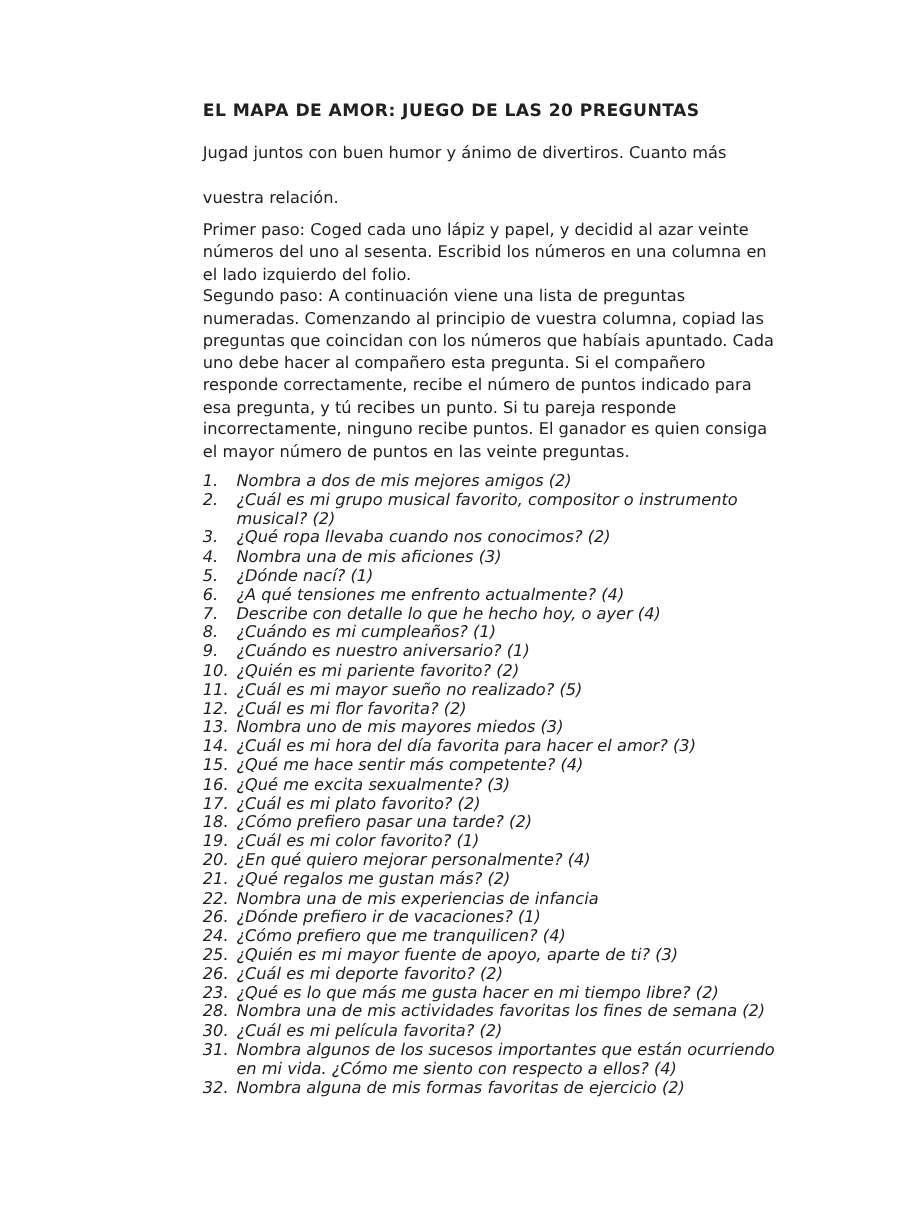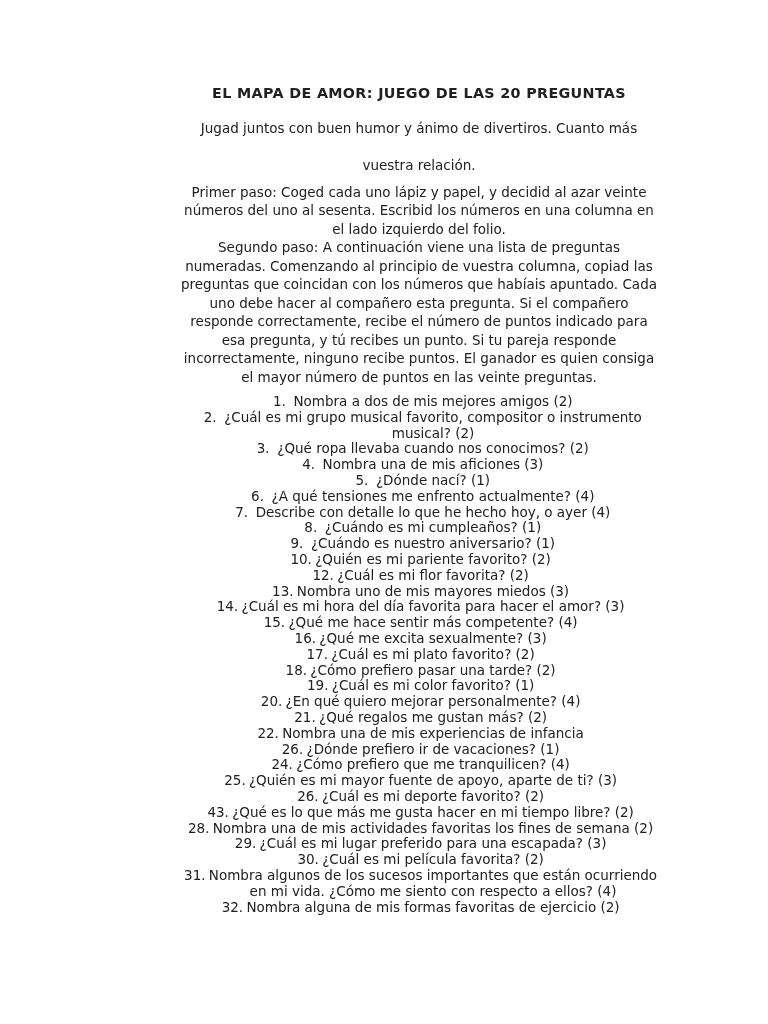--- a/index.html
+++ b/index.html
@@ -12,42 +12,42 @@
   }
   .page {
     position: absolute;
     left: 0; top: 0;
     width: 768px; height: 1024px;
     background: #ffffff;
     overflow: hidden;
   }
   .content {
     position: absolute;
-    left: 138px;
+    left: 169px;
     top: 84px;
     width: 562px;
-    text-align: center;
   }
   .title {
     font-size: 14.3px;
     font-weight: bold;
     letter-spacing: 0.35px;
     line-height: 19px;
     margin-bottom: 16px;
   }
   .para {
     font-size: 13.5px;
     line-height: 18.5px;
     margin-bottom: 8px;
   }
   .para.joined { margin-bottom: 0; }
   .step-label { }
   .qlist {
     font-size: 13.5px;
     line-height: 15.8px;
+    font-style: italic;
   }
   .qitem {
     padding-left: 28px;
     text-indent: -28px;
   }
   .qitem .num {
     display: inline-block;
     min-width: 28px;
     text-indent: 0;
   }
@@ -70,37 +70,37 @@
         <div class="qitem"><span class="num">1.</span><span>Nombra a dos de mis mejores amigos (2)</span></div>
         <div class="qitem"><span class="num">2.</span><span>¿Cuál es mi grupo musical favorito, compositor o instrumento</span><br><span>musical? (2)</span></div>
         <div class="qitem"><span class="num">3.</span><span>¿Qué ropa llevaba cuando nos conocimos? (2)</span></div>
         <div class="qitem"><span class="num">4.</span><span>Nombra una de mis aficiones (3)</span></div>
         <div class="qitem"><span class="num">5.</span><span>¿Dónde nací? (1)</span></div>
         <div class="qitem"><span class="num">6.</span><span>¿A qué tensiones me enfrento actualmente? (4)</span></div>
         <div class="qitem"><span class="num">7.</span><span>Describe con detalle lo que he hecho hoy, o ayer (4)</span></div>
         <div class="qitem"><span class="num">8.</span><span>¿Cuándo es mi cumpleaños? (1)</span></div>
         <div class="qitem"><span class="num">9.</span><span>¿Cuándo es nuestro aniversario? (1)</span></div>
         <div class="qitem"><span class="num">10.</span><span>¿Quién es mi pariente favorito? (2)</span></div>
+        <div class="qitem"><span class="num">11.</span><span>¿Cuál es mi mayor sueño no realizado? (5)</span></div>
         <div class="qitem"><span class="num">12.</span><span>¿Cuál es mi flor favorita? (2)</span></div>
         <div class="qitem"><span class="num">13.</span><span>Nombra uno de mis mayores miedos (3)</span></div>
         <div class="qitem"><span class="num">14.</span><span>¿Cuál es mi hora del día favorita para hacer el amor? (3)</span></div>
         <div class="qitem"><span class="num">15.</span><span>¿Qué me hace sentir más competente? (4)</span></div>
         <div class="qitem"><span class="num">16.</span><span>¿Qué me excita sexualmente? (3)</span></div>
         <div class="qitem"><span class="num">17.</span><span>¿Cuál es mi plato favorito? (2)</span></div>
         <div class="qitem"><span class="num">18.</span><span>¿Cómo prefiero pasar una tarde? (2)</span></div>
         <div class="qitem"><span class="num">19.</span><span>¿Cuál es mi color favorito? (1)</span></div>
         <div class="qitem"><span class="num">20.</span><span>¿En qué quiero mejorar personalmente? (4)</span></div>
         <div class="qitem"><span class="num">21.</span><span>¿Qué regalos me gustan más? (2)</span></div>
         <div class="qitem"><span class="num">22.</span><span>Nombra una de mis experiencias de infancia</span></div>
         <div class="qitem"><span class="num">26.</span><span>¿Dónde prefiero ir de vacaciones? (1)</span></div>
         <div class="qitem"><span class="num">24.</span><span>¿Cómo prefiero que me tranquilicen? (4)</span></div>
         <div class="qitem"><span class="num">25.</span><span>¿Quién es mi mayor fuente de apoyo, aparte de ti? (3)</span></div>
         <div class="qitem"><span class="num">26.</span><span>¿Cuál es mi deporte favorito? (2)</span></div>
-        <div class="qitem"><span class="num">43.</span><span>¿Qué es lo que más me gusta hacer en mi tiempo libre? (2)</span></div>
+        <div class="qitem"><span class="num">23.</span><span>¿Qué es lo que más me gusta hacer en mi tiempo libre? (2)</span></div>
         <div class="qitem"><span class="num">28.</span><span>Nombra una de mis actividades favoritas los fines de semana (2)</span></div>
-        <div class="qitem"><span class="num">29.</span><span>¿Cuál es mi lugar preferido para una escapada? (3)</span></div>
         <div class="qitem"><span class="num">30.</span><span>¿Cuál es mi película favorita? (2)</span></div>
         <div class="qitem"><span class="num">31.</span><span>Nombra algunos de los sucesos importantes que están ocurriendo</span><br><span>en mi vida. ¿Cómo me siento con respecto a ellos? (4)</span></div>
         <div class="qitem"><span class="num">32.</span><span>Nombra alguna de mis formas favoritas de ejercicio (2)</span></div>
       </div>
 
   </div>
 </div>
 
 </body></html>

